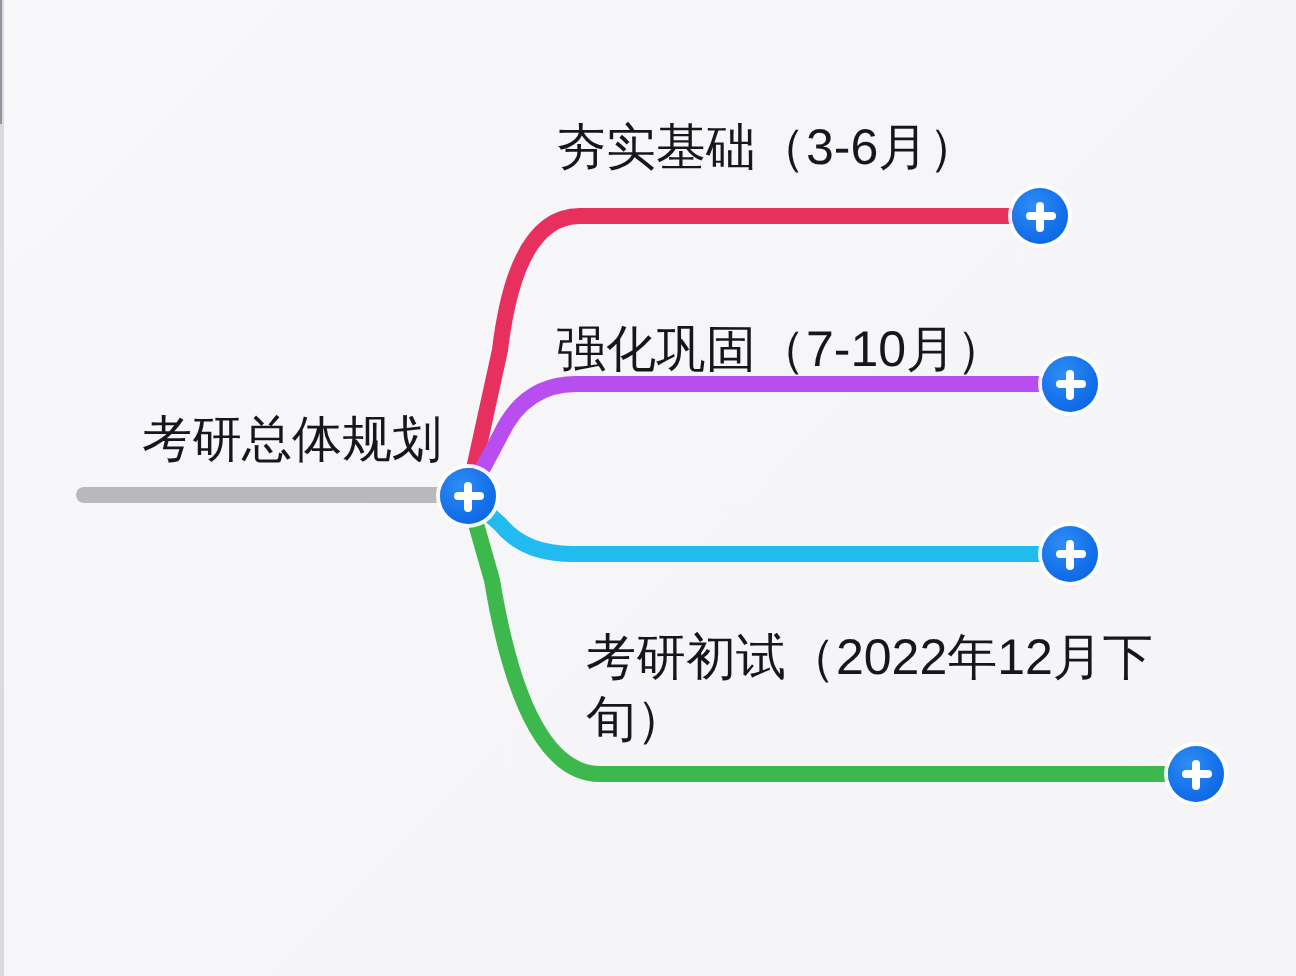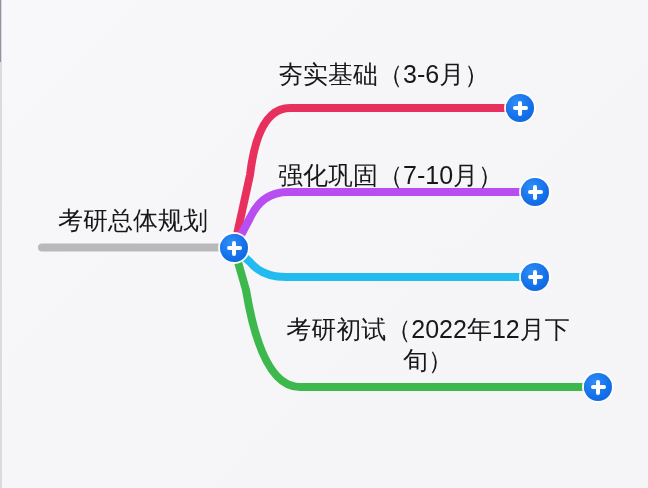--- a/index.html
+++ b/index.html
@@ -46,33 +46,34 @@
     height: 488px;
   }
   .node-label {
     position: absolute;
     color: #171719;
     font-size: 25px;
     line-height: 31px;
     letter-spacing: 0px;
     white-space: pre;
     font-family: "Liberation Sans", "DejaVu Sans", sans-serif;
-    text-align: center;
   }
   .node-label.wrap {
     white-space: normal;
     width: 300px;
+    margin-left: 15px;
   }
   .root-title {
     position: absolute;
     color: #171719;
     font-size: 25px;
     line-height: 28px;
     white-space: pre;
     font-family: "Liberation Sans", "DejaVu Sans", sans-serif;
+    margin-left: 13px;
   }
   .plus-btn {
     position: absolute;
     width: 28px;
     height: 28px;
     border-radius: 50%;
     background: radial-gradient(circle at 38% 32%, #2f8df5 0%, #1370ea 58%, #0b5fd6 100%);
     box-shadow: 0 0 0 2px rgba(255,255,255,0.92), 0 1px 2px rgba(0,0,0,0.18);
     display: flex;
     align-items: center;

